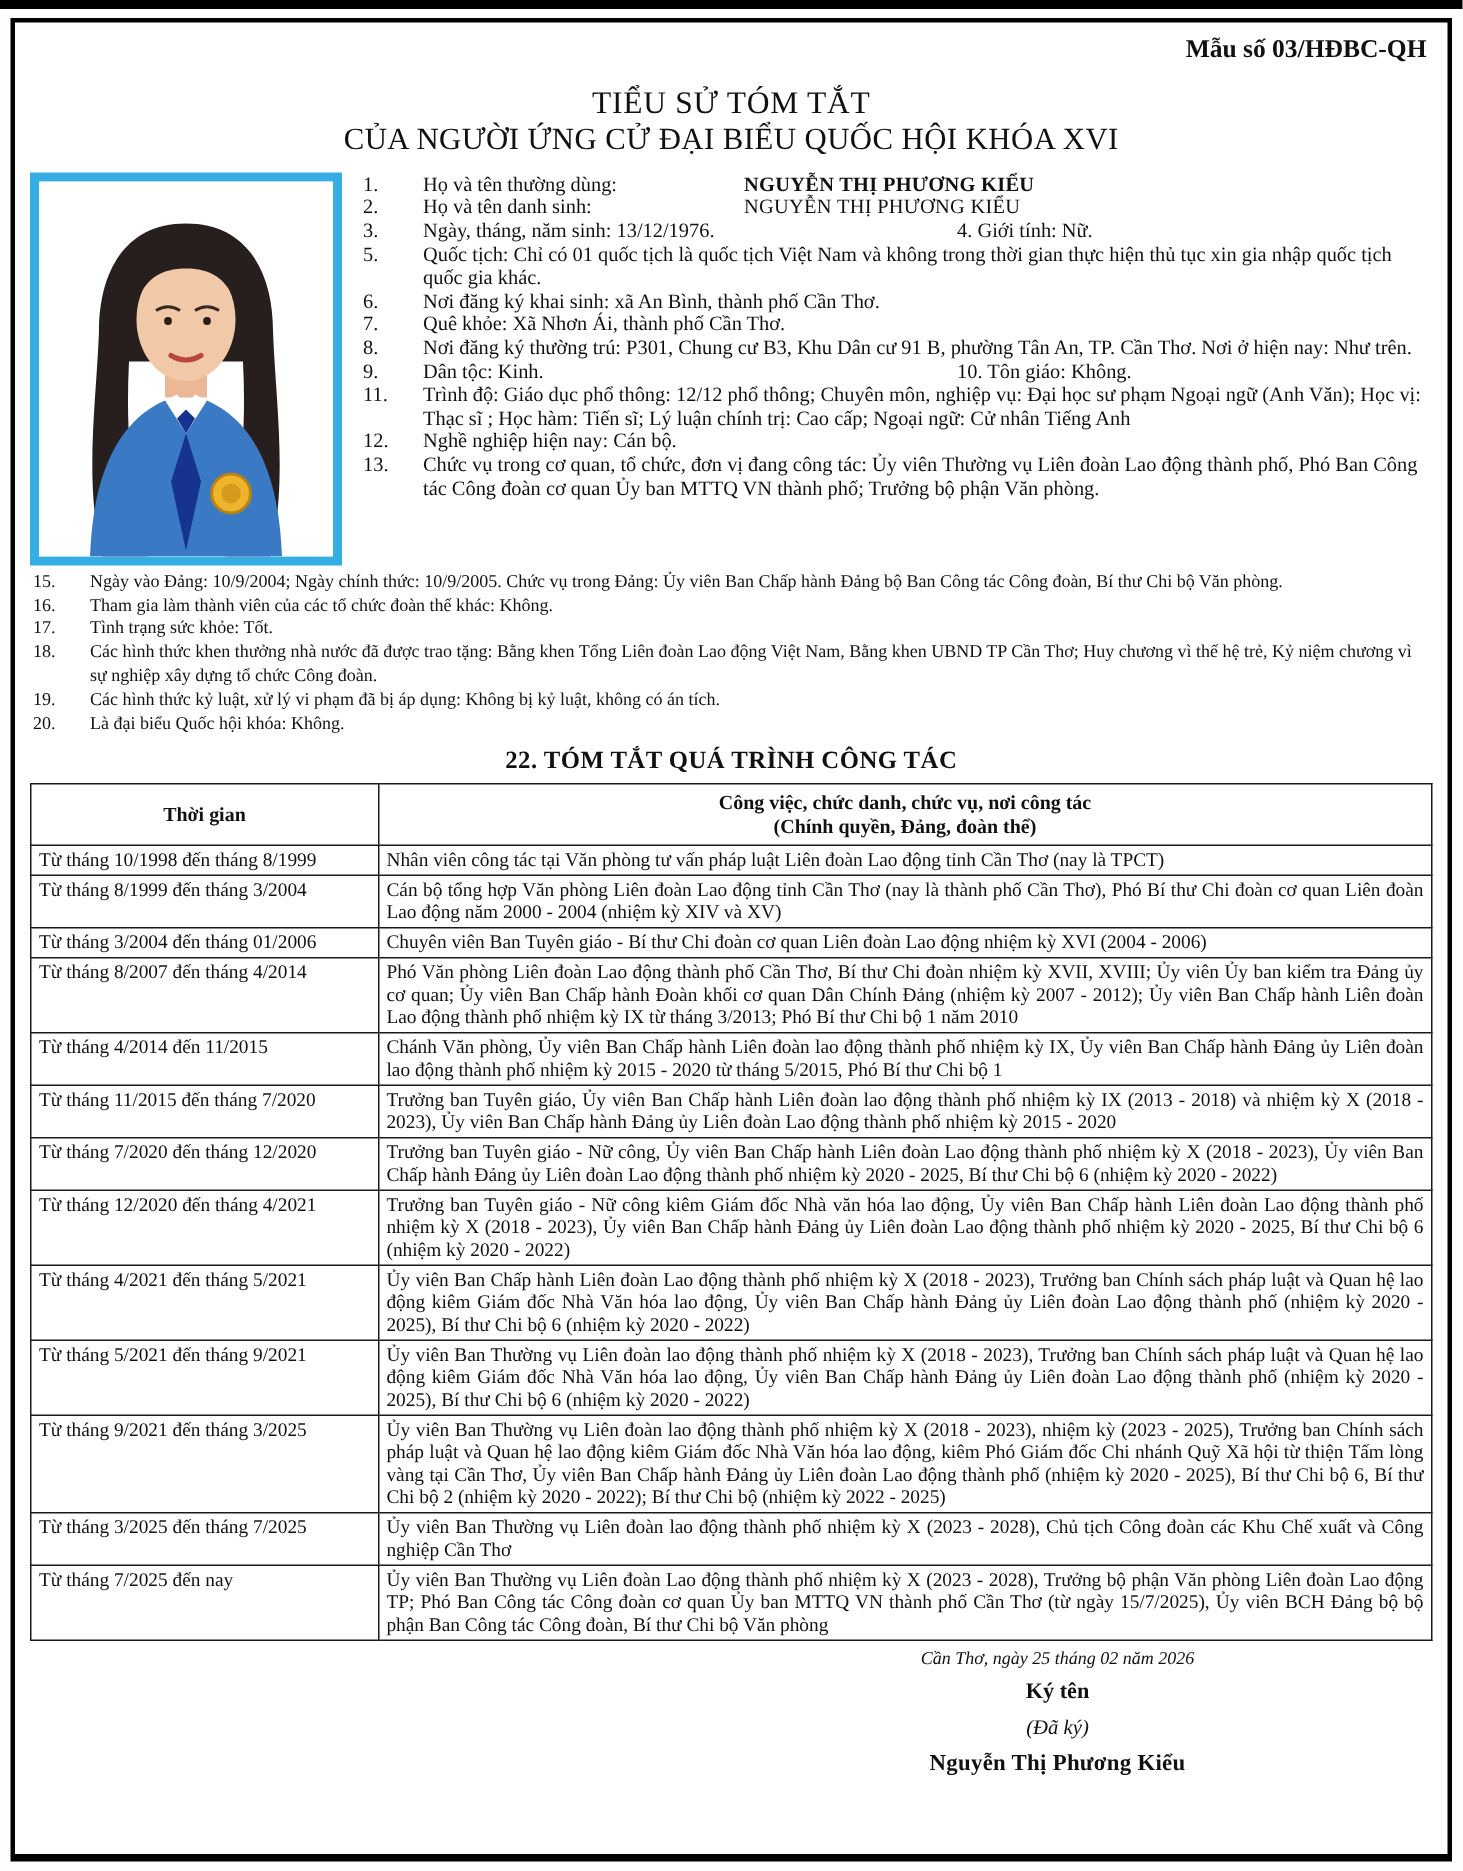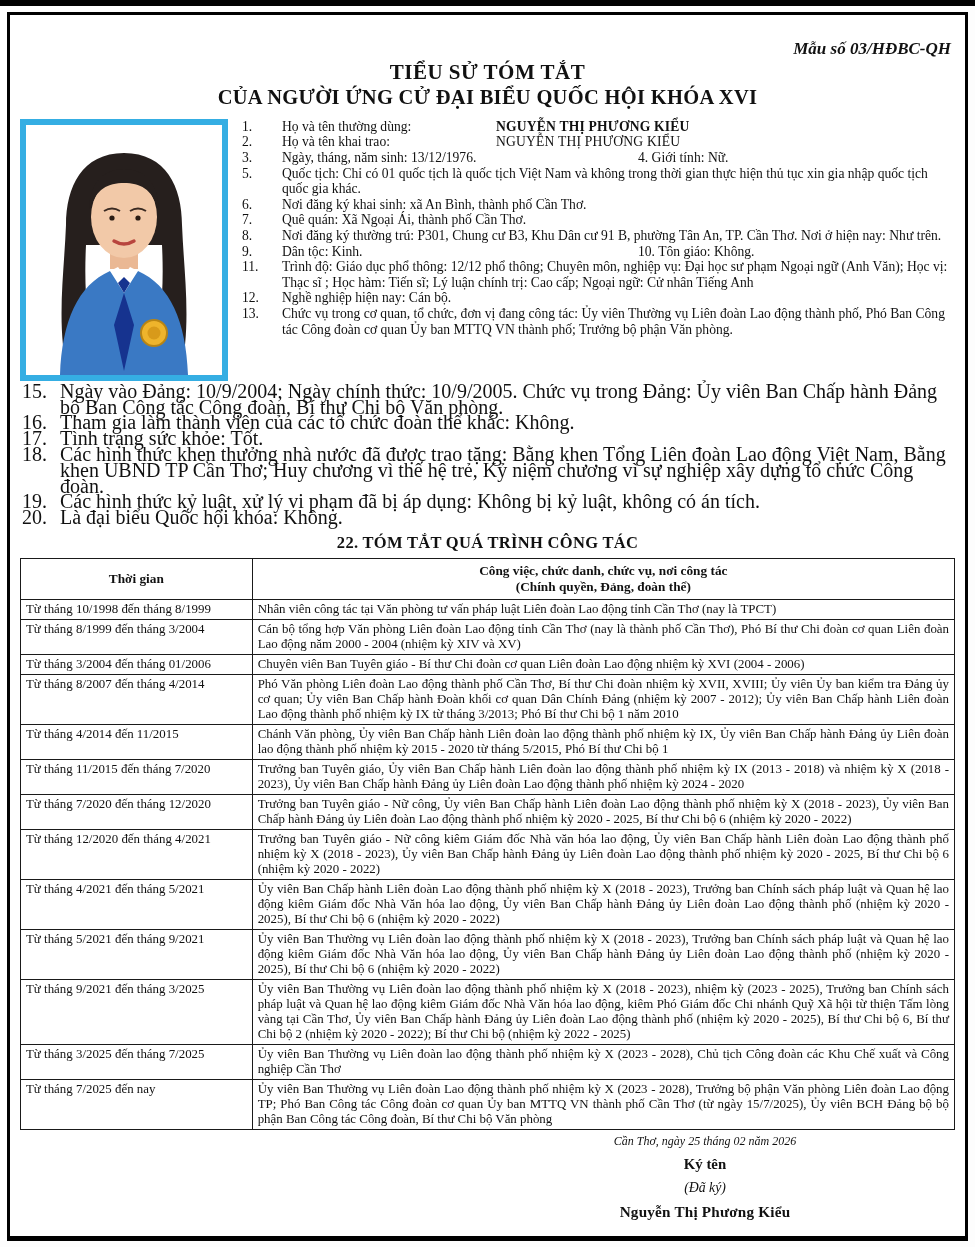--- a/index.html
+++ b/index.html
@@ -8,37 +8,37 @@
     font-family:"Liberation Serif","DejaVu Serif",serif;color:#111;
     -webkit-font-smoothing:antialiased;
   }
   .top-bar{position:absolute;top:0;left:0;width:975px;height:6px;background:#000;}
   .frame{
     position:absolute;top:12px;left:7px;right:7px;bottom:6px;
     border:3px solid #000;border-bottom-width:5px;background:#fff;
     padding:6px 10px 4px 10px;box-sizing:border-box;
   }
   .form-code{
-    text-align:right;font-style:italic;font-weight:bold;font-size:17px;
-    padding-right:4px;margin-top:18px;
-  }
-  .doc-title{ text-align:center;font-weight:bold;line-height:1.25;margin-top:0; }
+    text-align:right;font-weight:bold;font-size:17px;
+    padding-right:4px;margin-top:2px;
+  }
+  .doc-title{ text-align:center;font-weight:normal;line-height:1.25;margin-top:12px; }
   .doc-title .t1{font-size:21px;letter-spacing:.5px;}
   .doc-title .t2{font-size:20.5px;letter-spacing:.3px;}
 
   
   .info-top{display:flex;margin-top:8px;}
   .photo-wrap{flex:0 0 218px;}
   .photo{
     width:196px;height:250px;border:6px solid #35aee3;background:#fff;display:block;
   }
   .items-col{flex:1;min-width:0;font-size:13.6px;line-height:15.6px;}
   .info-line{position:relative;padding-left:44px;text-align:left;}
   .info-line .num{position:absolute;left:4px;top:0;}
-  .items-full{font-size:20px;line-height:15.8px;margin-top:3px;}
+  .items-full{font-size:12px;line-height:15.8px;margin-top:3px;}
   .full-line{position:relative;padding-left:40px;}
   .full-line .num{position:absolute;left:2px;top:0;}
   .name-value{font-weight:bold;position:absolute;left:258px;top:0;white-space:nowrap;letter-spacing:.2px;}
   .name-value.plain{font-weight:normal;}
   .pair-second{position:absolute;left:400px;top:0;white-space:nowrap;}
 
   .section-title{
     text-align:center;font-weight:bold;font-size:16.5px;letter-spacing:.3px;
     margin:7px 0 5px 0;
   }
@@ -102,25 +102,25 @@
         <path id="ph-tie" d="M98 168 L88 200 L98 246 L108 200 Z" fill="#16338f"></path>
         <path d="M92 158 L98 168 L104 158 L98 152 Z" fill="#16338f"></path>
 
         <circle id="ph-badge" cx="128" cy="208" r="13" fill="#eeb42c" stroke="#b78414" stroke-width="2"></circle>
         <circle cx="128" cy="208" r="6.5" fill="#d89a1a"></circle>
       </svg>
     </div>
 
     <div class="items-col">
         <div class="info-line"><span class="num">1.</span><span>Họ và tên thường dùng:</span><span class="name-value">NGUYỄN THỊ PHƯƠNG KIỂU</span></div>
-        <div class="info-line"><span class="num">2.</span><span>Họ và tên khai trao:</span><span class="name-value plain">NGUYỄN THỊ PHƯƠNG KIỂU</span></div>
+        <div class="info-line"><span class="num">2.</span><span>Họ và tên danh sinh:</span><span class="name-value plain">NGUYỄN THỊ PHƯƠNG KIỂU</span></div>
         <div class="info-line"><span class="num">3.</span><span>Ngày, tháng, năm sinh: 13/12/1976.</span><span class="pair-second"><span>4.</span> <span>Giới tính: Nữ.</span></span></div>
         <div class="info-line"><span class="num">5.</span><span>Quốc tịch: Chỉ có 01 quốc tịch là quốc tịch Việt Nam và không trong thời gian thực hiện thủ tục xin gia nhập quốc tịch quốc gia khác.</span></div>
         <div class="info-line"><span class="num">6.</span><span>Nơi đăng ký khai sinh: xã An Bình, thành phố Cần Thơ.</span></div>
-        <div class="info-line"><span class="num">7.</span><span>Quê quán: Xã Ngoại Ái, thành phố Cần Thơ.</span></div>
+        <div class="info-line"><span class="num">7.</span><span>Quê khỏe: Xã Nhơn Ái, thành phố Cần Thơ.</span></div>
         <div class="info-line"><span class="num">8.</span><span>Nơi đăng ký thường trú: P301, Chung cư B3, Khu Dân cư 91 B, phường Tân An, TP. Cần Thơ. Nơi ở hiện nay: Như trên.</span></div>
         <div class="info-line"><span class="num">9.</span><span>Dân tộc:  Kinh.</span><span class="pair-second"><span>10.</span> <span>Tôn giáo: Không.</span></span></div>
         <div class="info-line"><span class="num">11.</span><span>Trình độ: Giáo dục phổ thông: 12/12 phổ thông;  Chuyên môn, nghiệp vụ: Đại học sư phạm Ngoại ngữ (Anh Văn); Học vị: Thạc sĩ ; Học hàm: Tiến sĩ; Lý luận chính trị: Cao cấp; Ngoại ngữ: Cử nhân Tiếng Anh</span></div>
         <div class="info-line"><span class="num">12.</span><span>Nghề nghiệp hiện nay: Cán bộ.</span></div>
         <div class="info-line"><span class="num">13.</span><span>Chức vụ trong cơ quan, tổ chức, đơn vị đang công tác: Ủy viên Thường vụ Liên đoàn Lao động thành phố, Phó Ban Công tác Công đoàn cơ quan Ủy ban MTTQ VN thành phố; Trưởng bộ phận Văn phòng.</span></div>
       </div>
   </div>
 
   <div class="items-full">
       <div class="full-line"><span class="num">15.</span><span>Ngày vào Đảng: 10/9/2004; Ngày chính thức: 10/9/2005. Chức vụ trong Đảng: Ủy viên Ban Chấp hành Đảng bộ Ban Công tác Công đoàn, Bí thư Chi bộ Văn phòng.</span></div>
@@ -159,21 +159,21 @@
         <tr>
           <td class="col-time">Từ tháng 8/2007 đến tháng 4/2014</td>
           <td class="col-desc">Phó Văn phòng Liên đoàn Lao động thành phố Cần Thơ, Bí thư Chi đoàn nhiệm kỳ XVII, XVIII; Ủy viên Ủy ban kiểm tra Đảng ủy cơ quan; Ủy viên Ban Chấp hành Đoàn khối cơ quan Dân Chính Đảng (nhiệm kỳ 2007 - 2012); Ủy viên Ban Chấp hành Liên đoàn Lao động thành phố nhiệm kỳ IX từ tháng 3/2013; Phó Bí thư Chi bộ 1 năm 2010</td>
         </tr>
         <tr>
           <td class="col-time">Từ tháng 4/2014 đến 11/2015</td>
           <td class="col-desc">Chánh Văn phòng, Ủy viên Ban Chấp hành Liên đoàn lao động thành phố nhiệm kỳ IX, Ủy viên Ban Chấp hành Đảng ủy Liên đoàn lao động thành phố nhiệm kỳ 2015 - 2020 từ tháng 5/2015, Phó Bí thư Chi bộ 1</td>
         </tr>
         <tr>
           <td class="col-time">Từ tháng 11/2015 đến tháng 7/2020</td>
-          <td class="col-desc">Trưởng ban Tuyên giáo, Ủy viên Ban Chấp hành Liên đoàn lao động thành phố nhiệm kỳ IX (2013 - 2018) và nhiệm kỳ X (2018 - 2023), Ủy viên Ban Chấp hành Đảng ủy Liên đoàn Lao động thành phố nhiệm kỳ 2024 - 2020</td>
+          <td class="col-desc">Trưởng ban Tuyên giáo, Ủy viên Ban Chấp hành Liên đoàn lao động thành phố nhiệm kỳ IX (2013 - 2018) và nhiệm kỳ X (2018 - 2023), Ủy viên Ban Chấp hành Đảng ủy Liên đoàn Lao động thành phố nhiệm kỳ 2015 - 2020</td>
         </tr>
         <tr>
           <td class="col-time">Từ tháng 7/2020 đến tháng 12/2020</td>
           <td class="col-desc">Trưởng ban Tuyên giáo - Nữ công, Ủy viên Ban Chấp hành Liên đoàn Lao động thành phố nhiệm kỳ X (2018 - 2023), Ủy viên Ban Chấp hành Đảng ủy Liên đoàn Lao động thành phố nhiệm kỳ 2020 - 2025, Bí thư Chi bộ 6 (nhiệm kỳ 2020 - 2022)</td>
         </tr>
         <tr>
           <td class="col-time">Từ tháng 12/2020 đến tháng 4/2021</td>
           <td class="col-desc">Trưởng ban Tuyên giáo - Nữ công kiêm Giám đốc Nhà văn hóa lao động, Ủy viên Ban Chấp hành Liên đoàn Lao động thành phố nhiệm kỳ X (2018 - 2023), Ủy viên Ban Chấp hành Đảng ủy Liên đoàn Lao động thành phố nhiệm kỳ 2020 - 2025, Bí thư Chi bộ 6 (nhiệm kỳ 2020 - 2022)</td>
         </tr>
         <tr>

